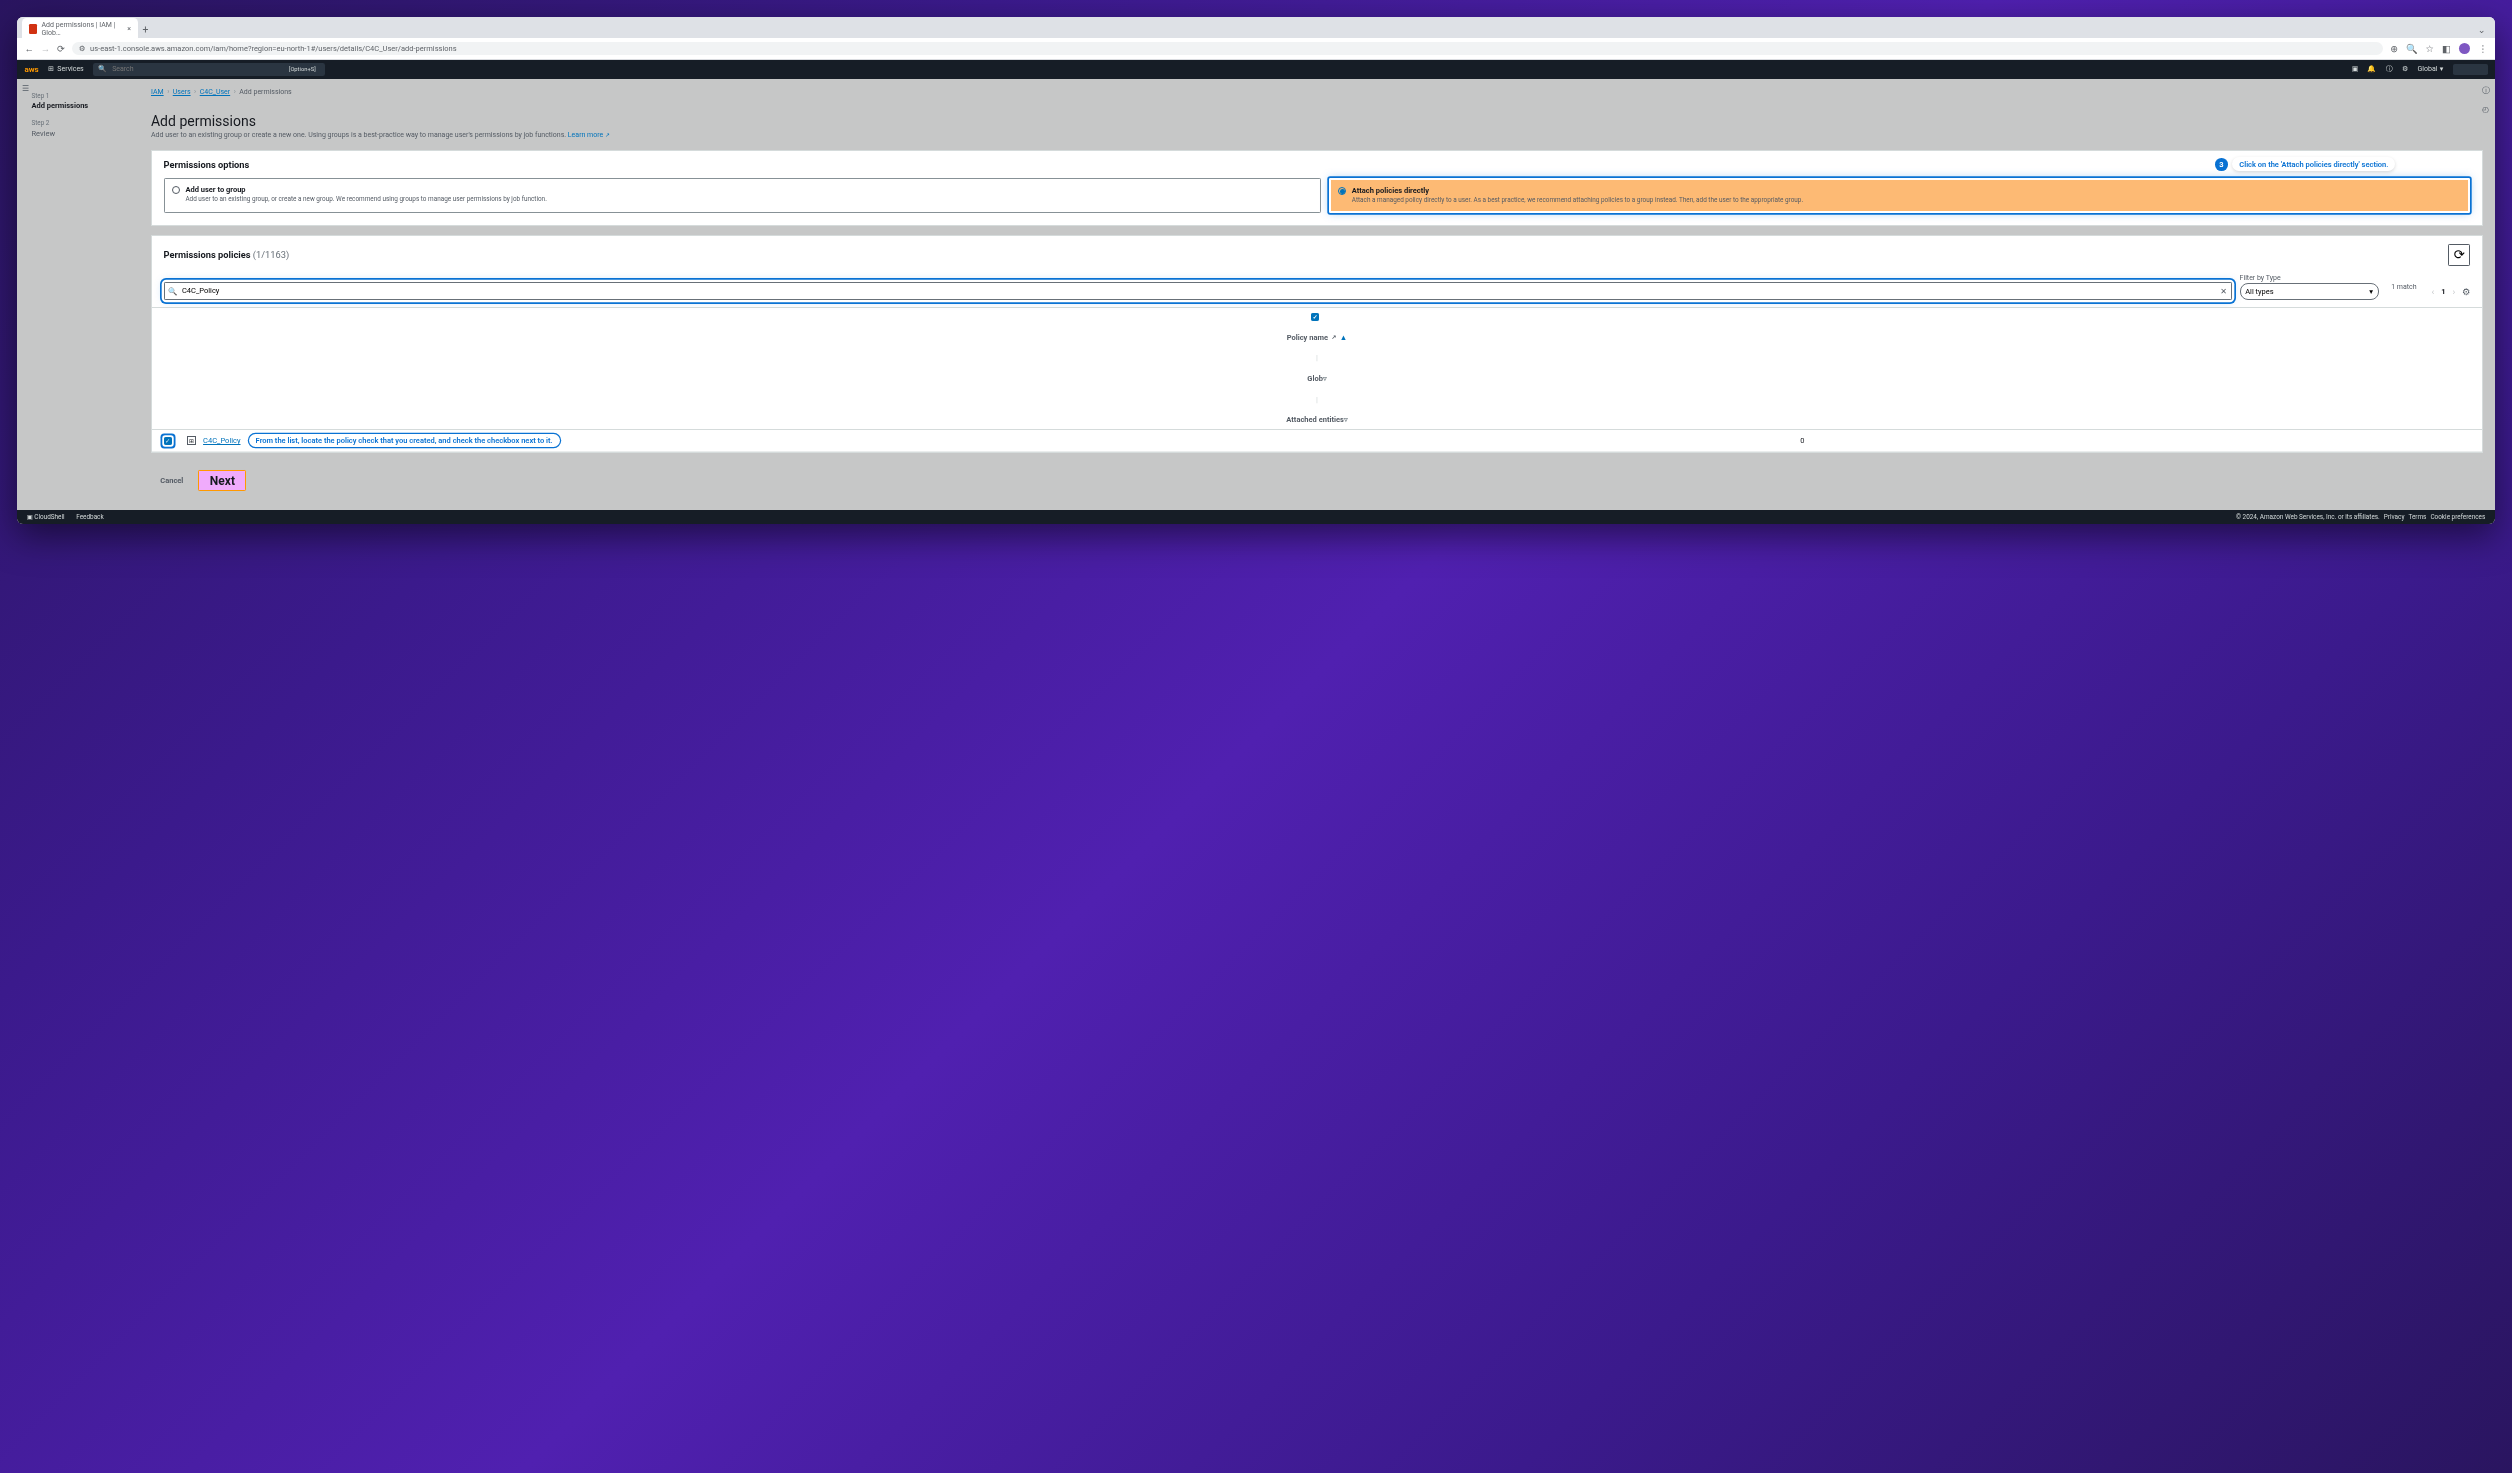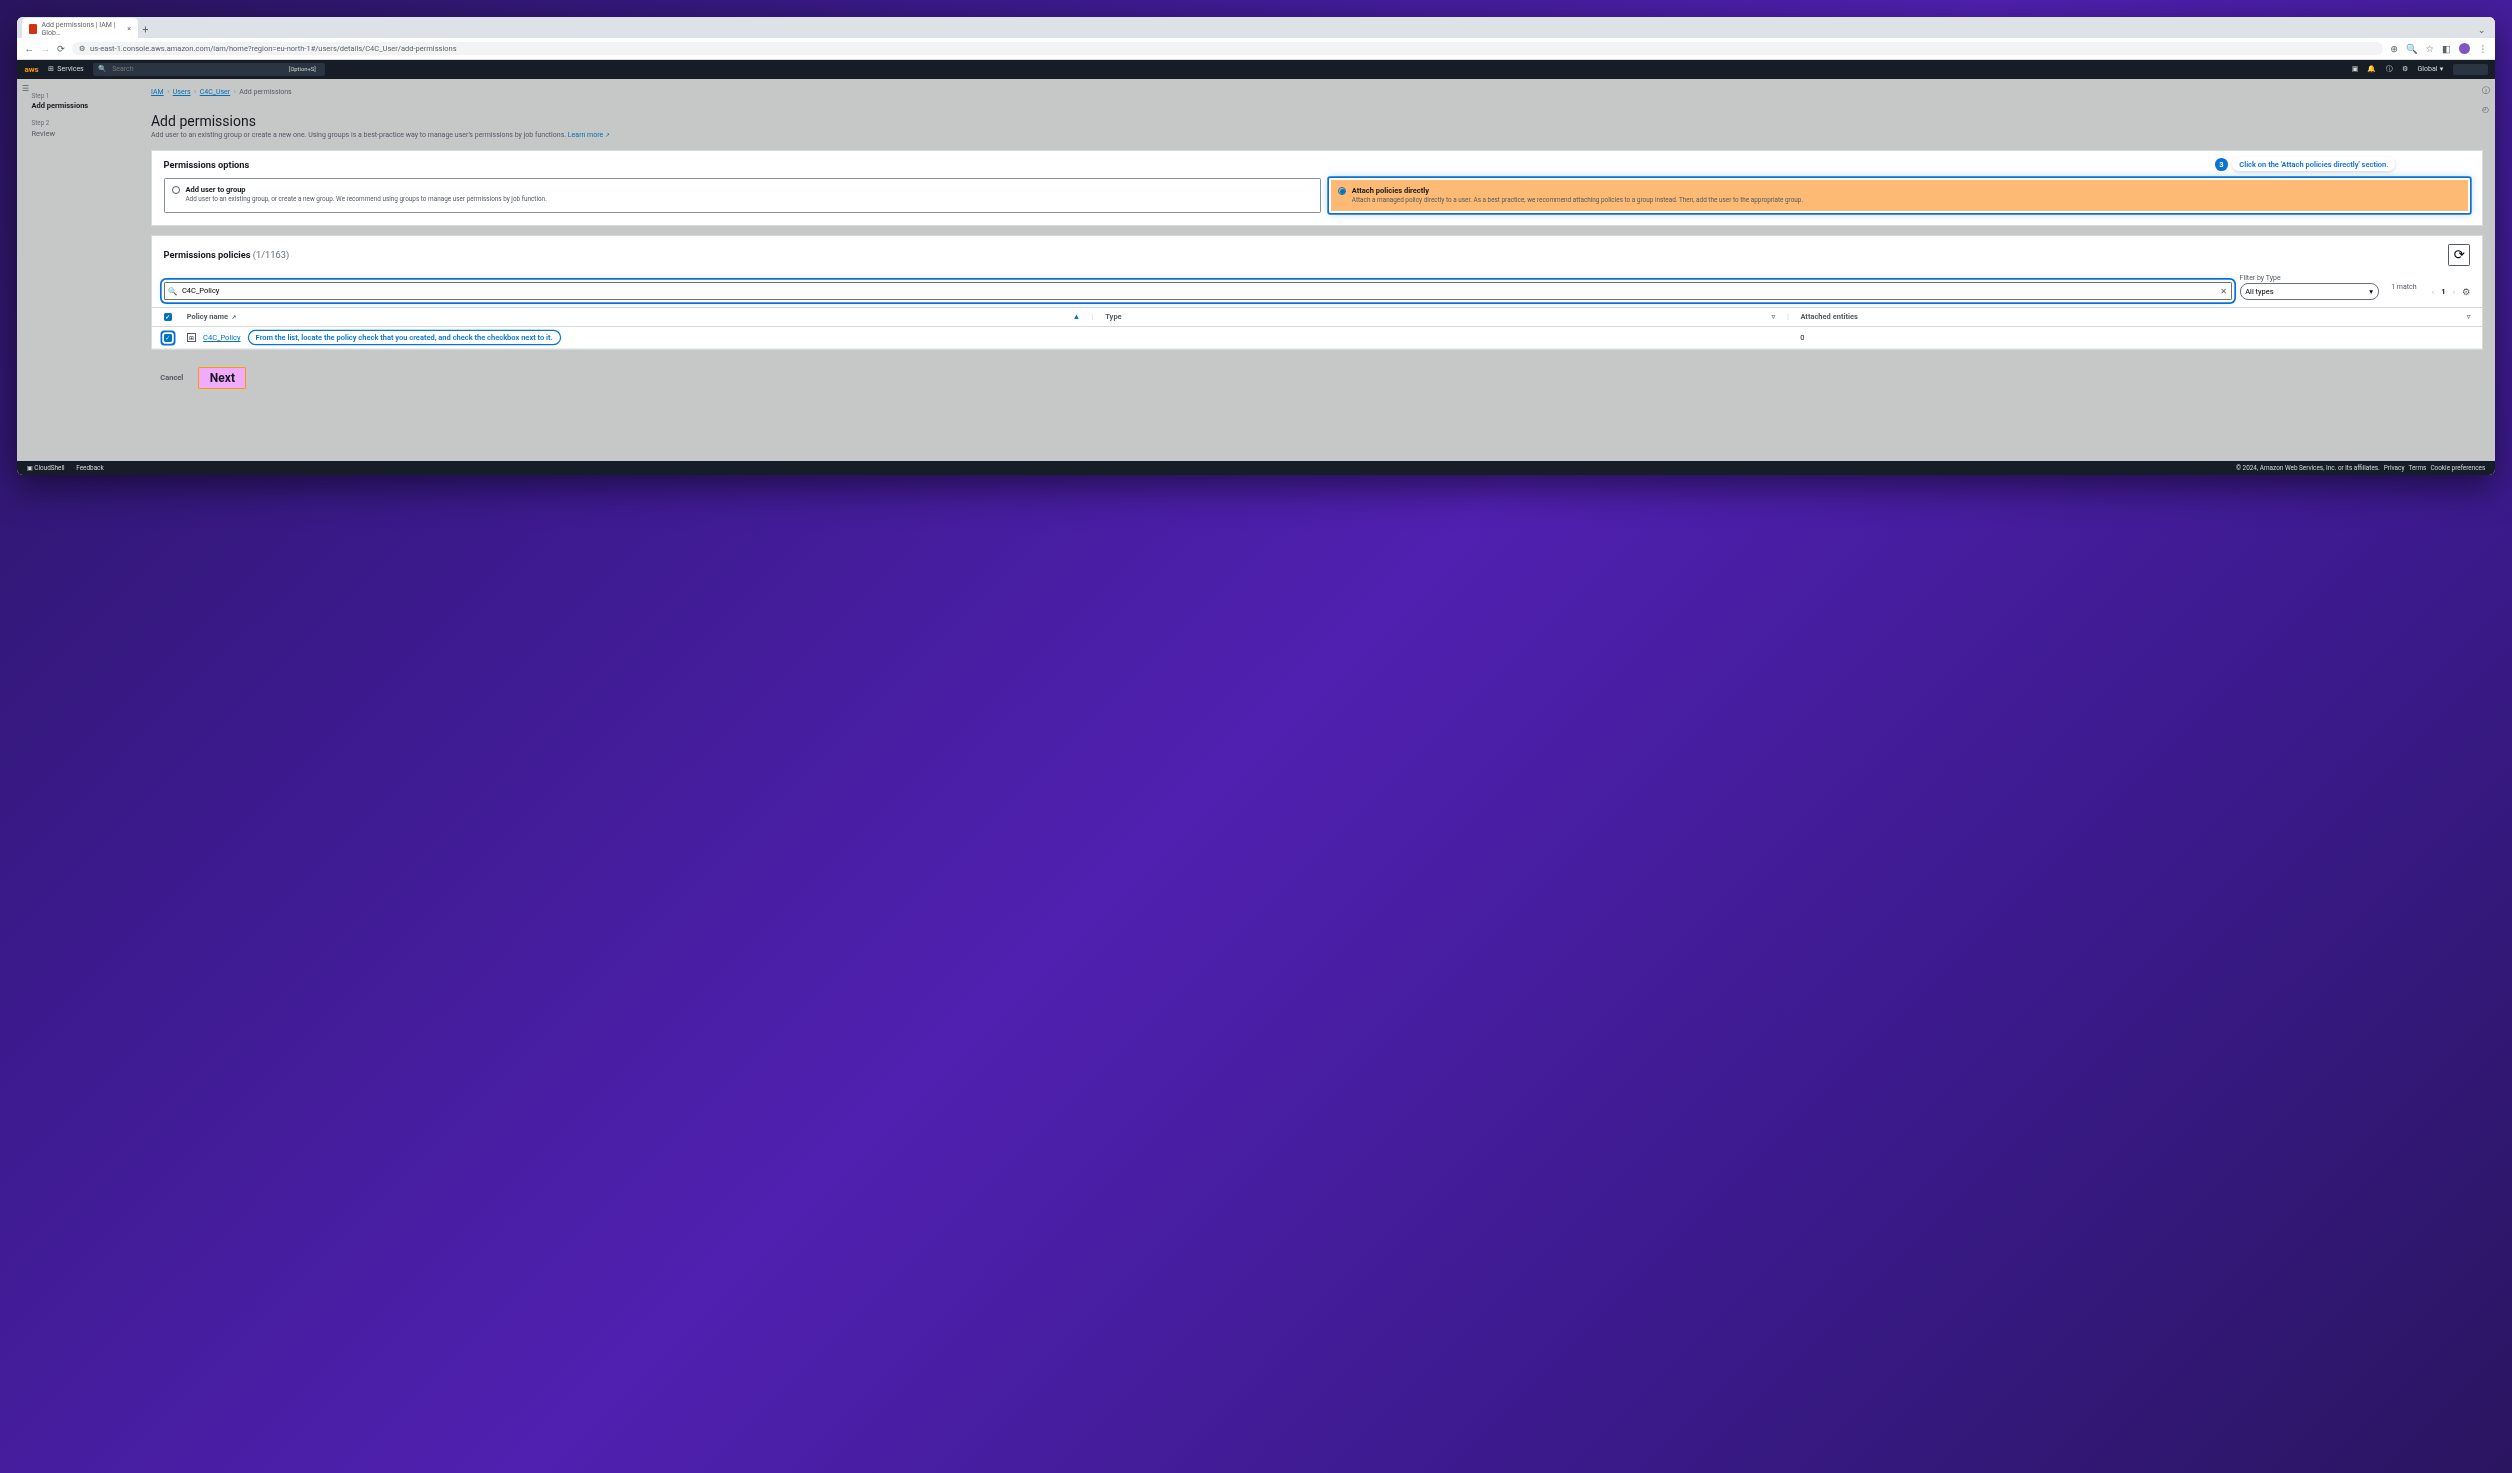--- a/index.html
+++ b/index.html
@@ -64,21 +64,21 @@
 .clear-icon { position: absolute; right: 4.6px; top: 50%; transform: translateY(-50%); color: #545b64; cursor: pointer; font-size: 8px; }
 .filter-type { width: 139px; }
 .filter-label { font-size: 7px; color: #545b64; margin-bottom: 1.2px; display: block; }
 .select { width: 100%; padding: 2.9px 4.6px; border: 0.6px solid #687078; border-radius: 8px; font-size: 7.5px; background: #fff; display: flex; justify-content: space-between; align-items: center; cursor: pointer; }
 .match-text { font-size: 7px; color: #545b64; align-self: center; padding: 0 4.6px; white-space: nowrap; }
 .pagination { display: flex; align-items: center; gap: 4.6px; }
 .page-btn { color: #687078; cursor: pointer; padding: 2.3px; }
 .page-num { font-size: 7.5px; color: #16191f; font-weight: bold; }
 .gear { color: #545b64; cursor: pointer; }
 .table { width: 100%; }
-.table-header { display: flex; padding: 4.6px 11.6px; border-top: 0.6px solid #d5dbdb; border-bottom: 0.6px solid #d5dbdb; font-size: 7.5px; color: #545b64; font-weight: 700; align-items: center; gap: 11.6px; }
+.table-header { display: flex; padding: 4.6px 11.6px; border-top: 0.6px solid #d5dbdb; border-bottom: 0.6px solid #d5dbdb; font-size: 7.5px; color: #545b64; font-weight: 700; align-items: center; gap: 11.6px; flex-direction: column; }
 .col-check { width: 11.6px; }
 .col-name { flex: 2; display: flex; align-items: center; gap: 3.5px; }
 .col-type { flex: 1.5; display: flex; align-items: center; justify-content: space-between; }
 .col-entities { flex: 1.5; display: flex; align-items: center; justify-content: space-between; }
 .sort-asc { color: #0073bb; }
 .table-row { display: flex; padding: 4.6px 11.6px; font-size: 7.5px; color: #16191f; align-items: center; gap: 11.6px; border-bottom: 0.6px solid #eaeded; }
 .checkbox { width: 8px; height: 8px; border: 0.6px solid #545b64; border-radius: 1.2px; cursor: pointer; display: inline-flex; align-items: center; justify-content: center; }
 .checkbox.checked { background: #0073bb; border-color: #0073bb; color: #fff; font-size: 5.8px; }
 .checkbox.highlighted-check { box-shadow: 0 0 0 1.7px #fff, 0 0 0 3.5px #0972d3; }
 .policy-icon { width: 9.3px; height: 9.3px; border: 0.6px solid #545b64; display: inline-flex; align-items: center; justify-content: center; font-size: 5.8px; margin-right: 3.5px; }
@@ -255,21 +255,21 @@
         <div class="table">
           <div class="table-header">
             <span class="col-check"><span class="checkbox checked">✓</span></span>
             <div class="col-name">
               <span>Policy name</span>
               <span class="ext-link-icon">↗</span>
               <span class="sort-asc" style="margin-left:auto">▲</span>
             </div>
             <span style="color:#d5dbdb">|</span>
             <div class="col-type">
-              <span>Type</span>
+              <span>Glob</span>
               <span style="color:#879196">▿</span>
             </div>
             <span style="color:#d5dbdb">|</span>
             <div class="col-entities">
               <span>Attached entities</span>
               <span style="color:#879196">▿</span>
             </div>
           </div>
           <div class="table-row" style="position:relative;z-index:5;background:#fff">
             <span class="col-check"><span class="checkbox checked highlighted-check">✓</span></span>

